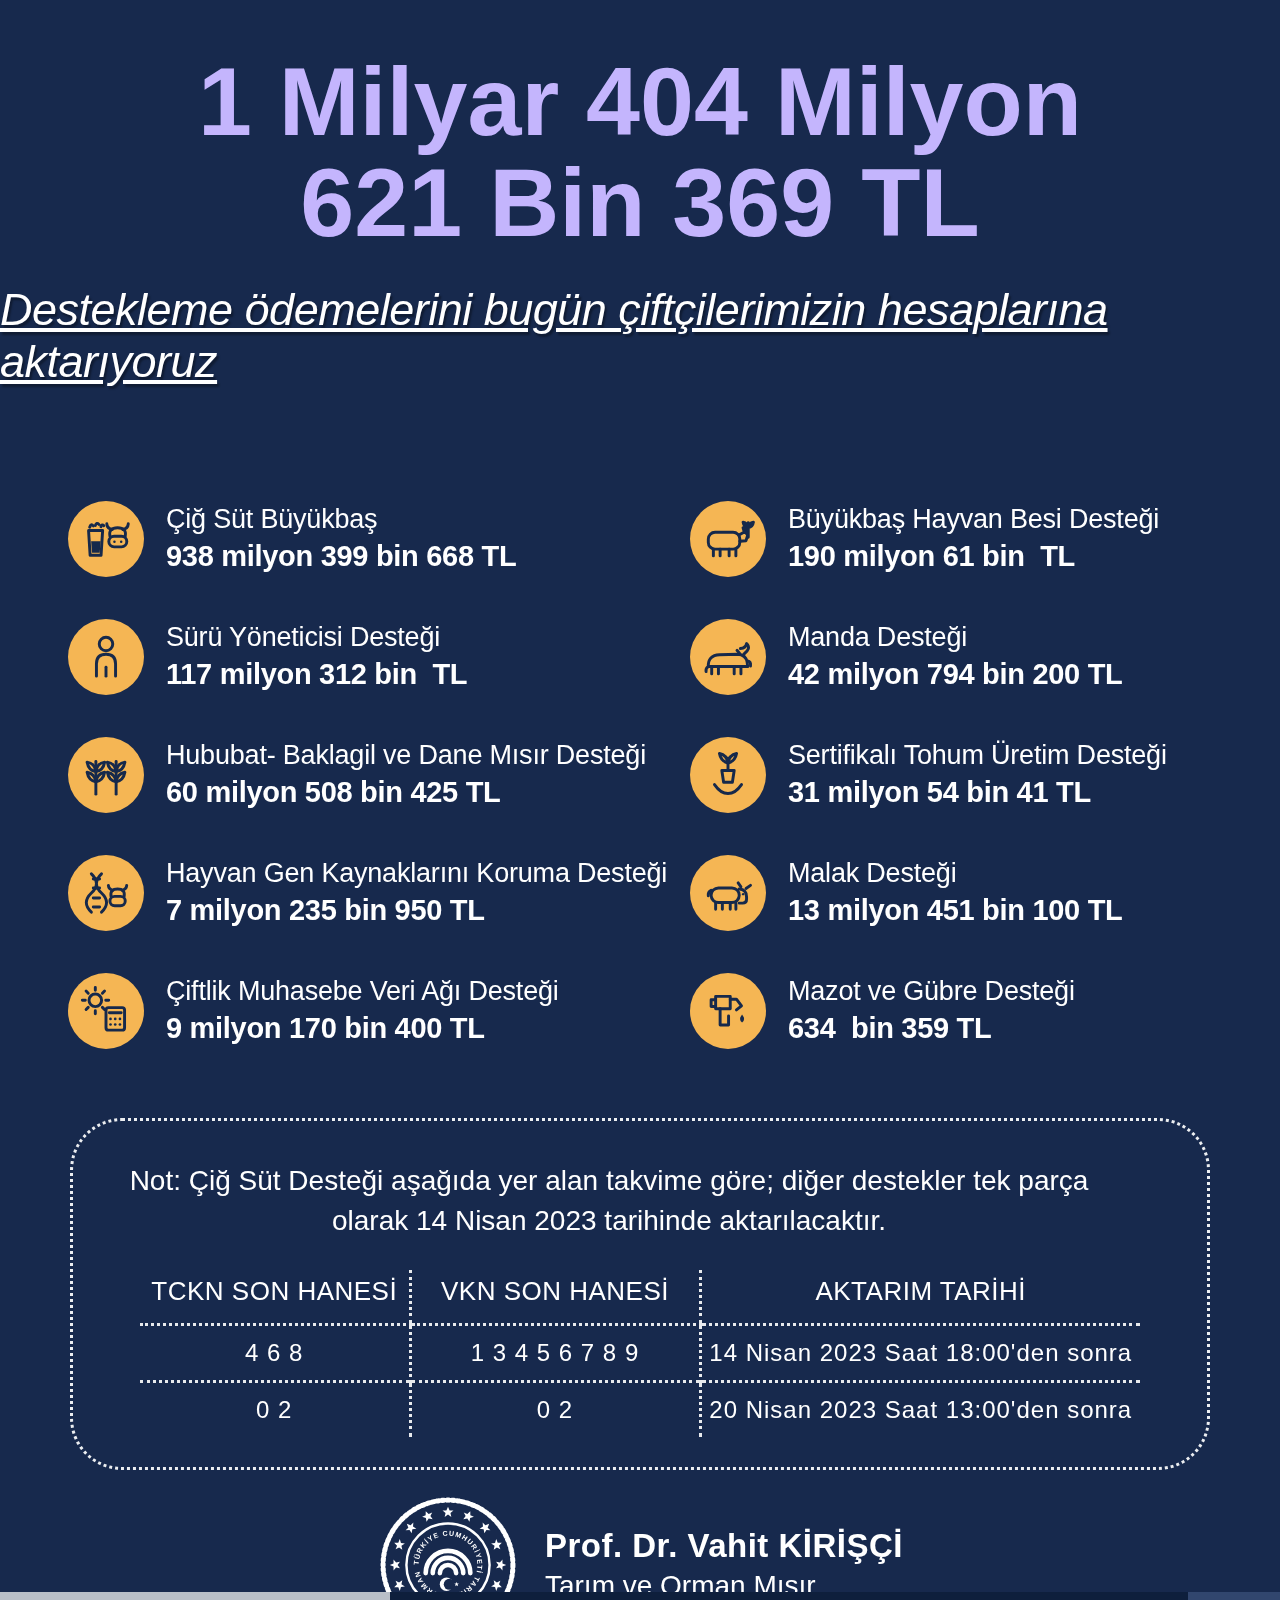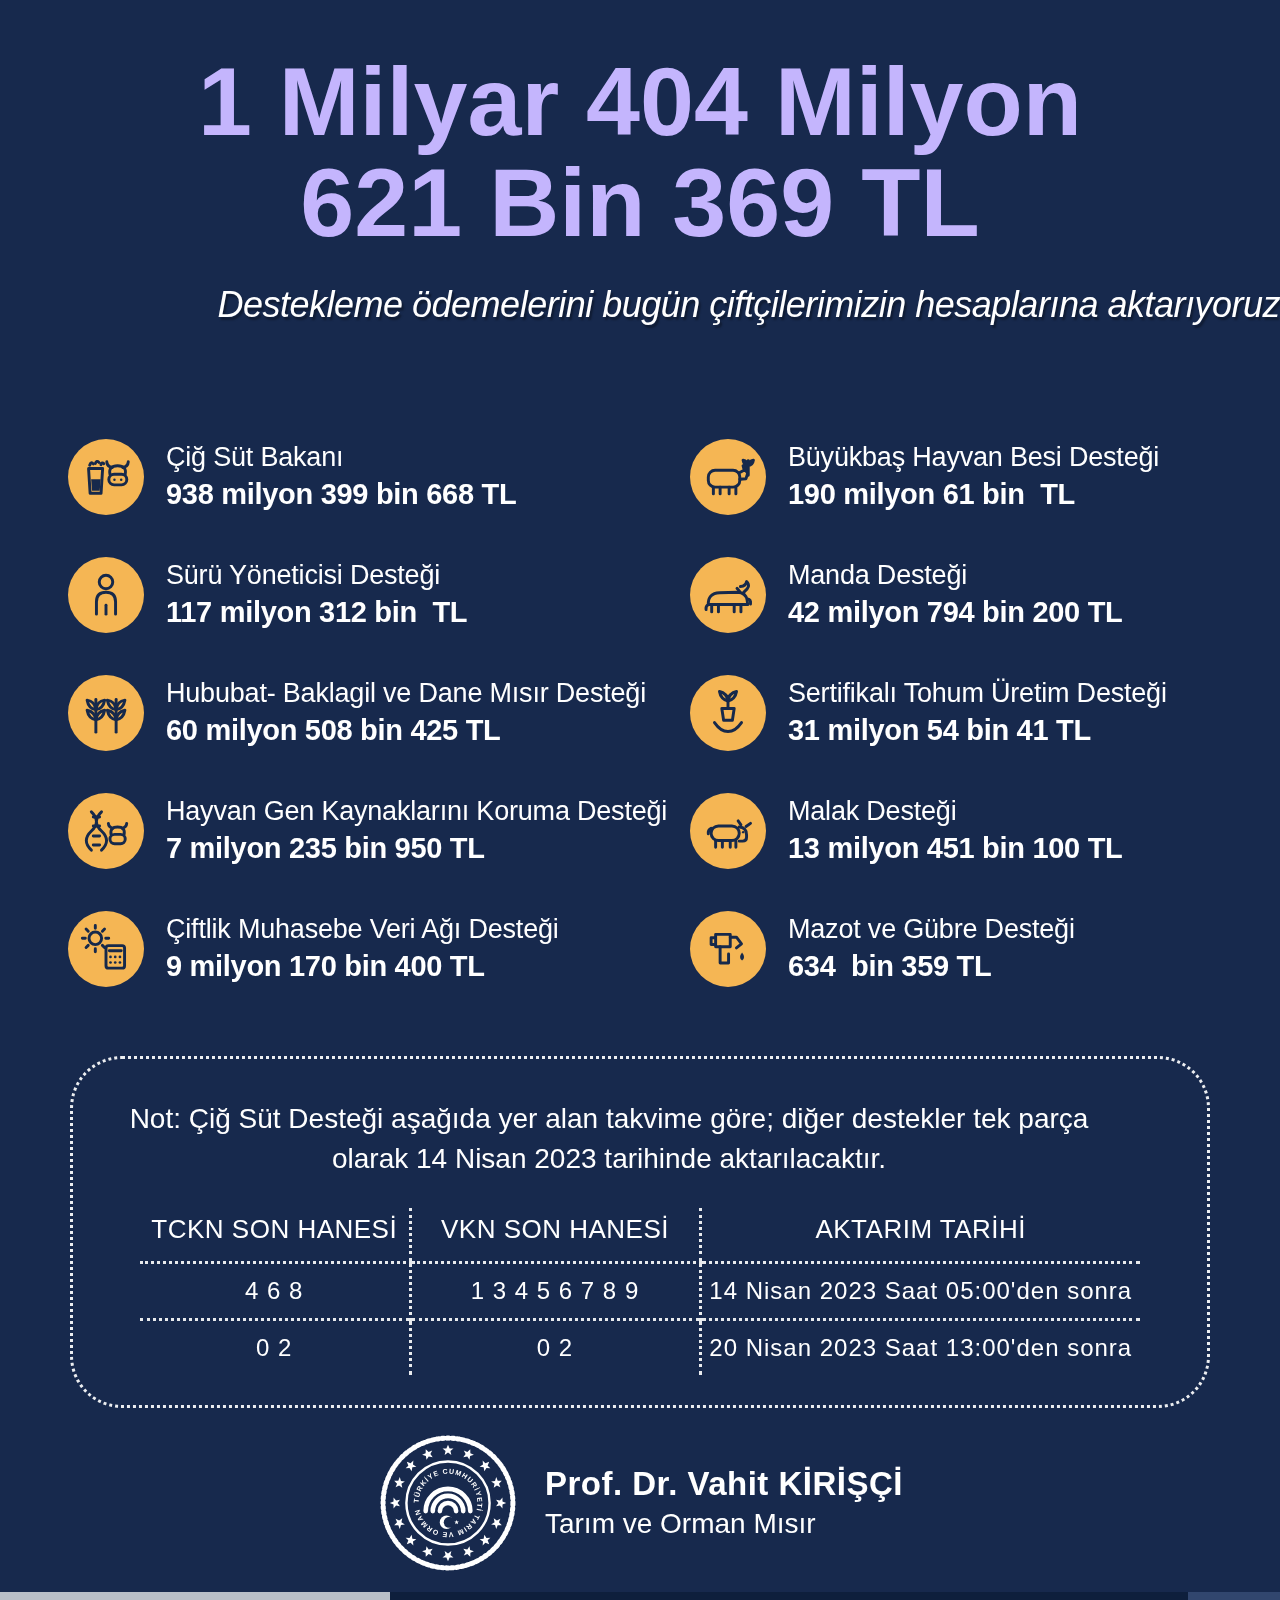--- a/index.html
+++ b/index.html
@@ -7,22 +7,22 @@
     width:1280px;height:1600px;position:relative;overflow:hidden;
     background:#17294D;color:#fff;
     font-family:"Liberation Sans", sans-serif;
   }
   
   .title{
     text-align:center;padding-top:52px;color:#c4b5fd;
     font-weight:bold;font-size:97px;line-height:1.04;letter-spacing:0;
   }
   .subtitle{
-    text-align:right;font-style:italic;font-size:36px;margin-top:30px;
-    letter-spacing:-0.5px;text-shadow:2px 3px 2px rgba(0,0,0,0.35);
+    text-align:left;font-style:italic;font-size:45px;margin-top:30px;
+    letter-spacing:-0.5px;text-shadow:2px 3px 2px rgba(0,0,0,0.35);text-decoration:underline;
   }
   
   .grid{display:grid;grid-template-columns:622px 1fr;padding-left:68px;padding-right:8px;margin-top:112px;}
   .col{display:flex;flex-direction:column;gap:40px;}
   .item{display:flex;align-items:center;gap:22px;height:78px;}
   .icon{
     width:76px;height:76px;border-radius:50%;background:#F5B654;
     flex:0 0 auto;display:flex;align-items:center;justify-content:center;
   }
   .icon svg{width:54px;height:54px;}
@@ -88,21 +88,21 @@
             <path class="fill" d="M10.8 26 h8.4 l-0.8 10.2 h-6.8 z"></path>
             <path d="M9.5 13.5 q1.2 -3.5 3.2 -1.2 M14.5 12 q1.2 -3.2 3.2 -1 M19.5 13 q1 -2.6 2.6 -0.8"></path>
             <path d="M27.5 21.5 q-1.5 -7.5 6.8 -7.5 q8.3 0 6.8 7.5"></path>
             <rect x="26.5" y="21.5" width="16" height="9.5" rx="4.7"></rect>
             <path d="M29.5 15.5 q-4.5 -0.8 -4.8 -5 M39 15.5 q4.5 -0.8 4.8 -5"></path>
             <circle class="fill" cx="31.5" cy="26.5" r="1.1"></circle>
             <circle class="fill" cx="37.5" cy="26.5" r="1.1"></circle>
           </svg>
         </div>
         <div class="txt">
-          <div class="label">Çiğ Süt Bakanı</div>
+          <div class="label">Çiğ Süt Büyükbaş</div>
           <div class="amount">938 milyon 399 bin 668 TL</div>
         </div>
       </div>
 
       <div class="item">
         <div class="icon">
           <svg viewBox="0 0 48 48">
             <circle cx="24" cy="12.5" r="6"></circle>
             <path d="M15.5 41 V30 q0 -8.5 8.5 -8.5 q8.5 0 8.5 8.5 V41"></path>
             <path d="M24 33 v8"></path>
@@ -266,21 +266,21 @@
         <tr>
           <th>TCKN SON HANESİ</th>
           <th>VKN SON HANESİ</th>
           <th>AKTARIM TARİHİ</th>
         </tr>
       </thead>
       <tbody>
         <tr>
           <td>4 6 8</td>
           <td>1 3 4 5 6 7 8 9</td>
-          <td>14 Nisan 2023 Saat 05:00'den sonra</td>
+          <td>14 Nisan 2023 Saat 18:00'den sonra</td>
         </tr>
         <tr>
           <td>0 2</td>
           <td>0 2</td>
           <td>20 Nisan 2023 Saat 13:00'den sonra</td>
         </tr>
       </tbody>
     </table>
   </section>
 

